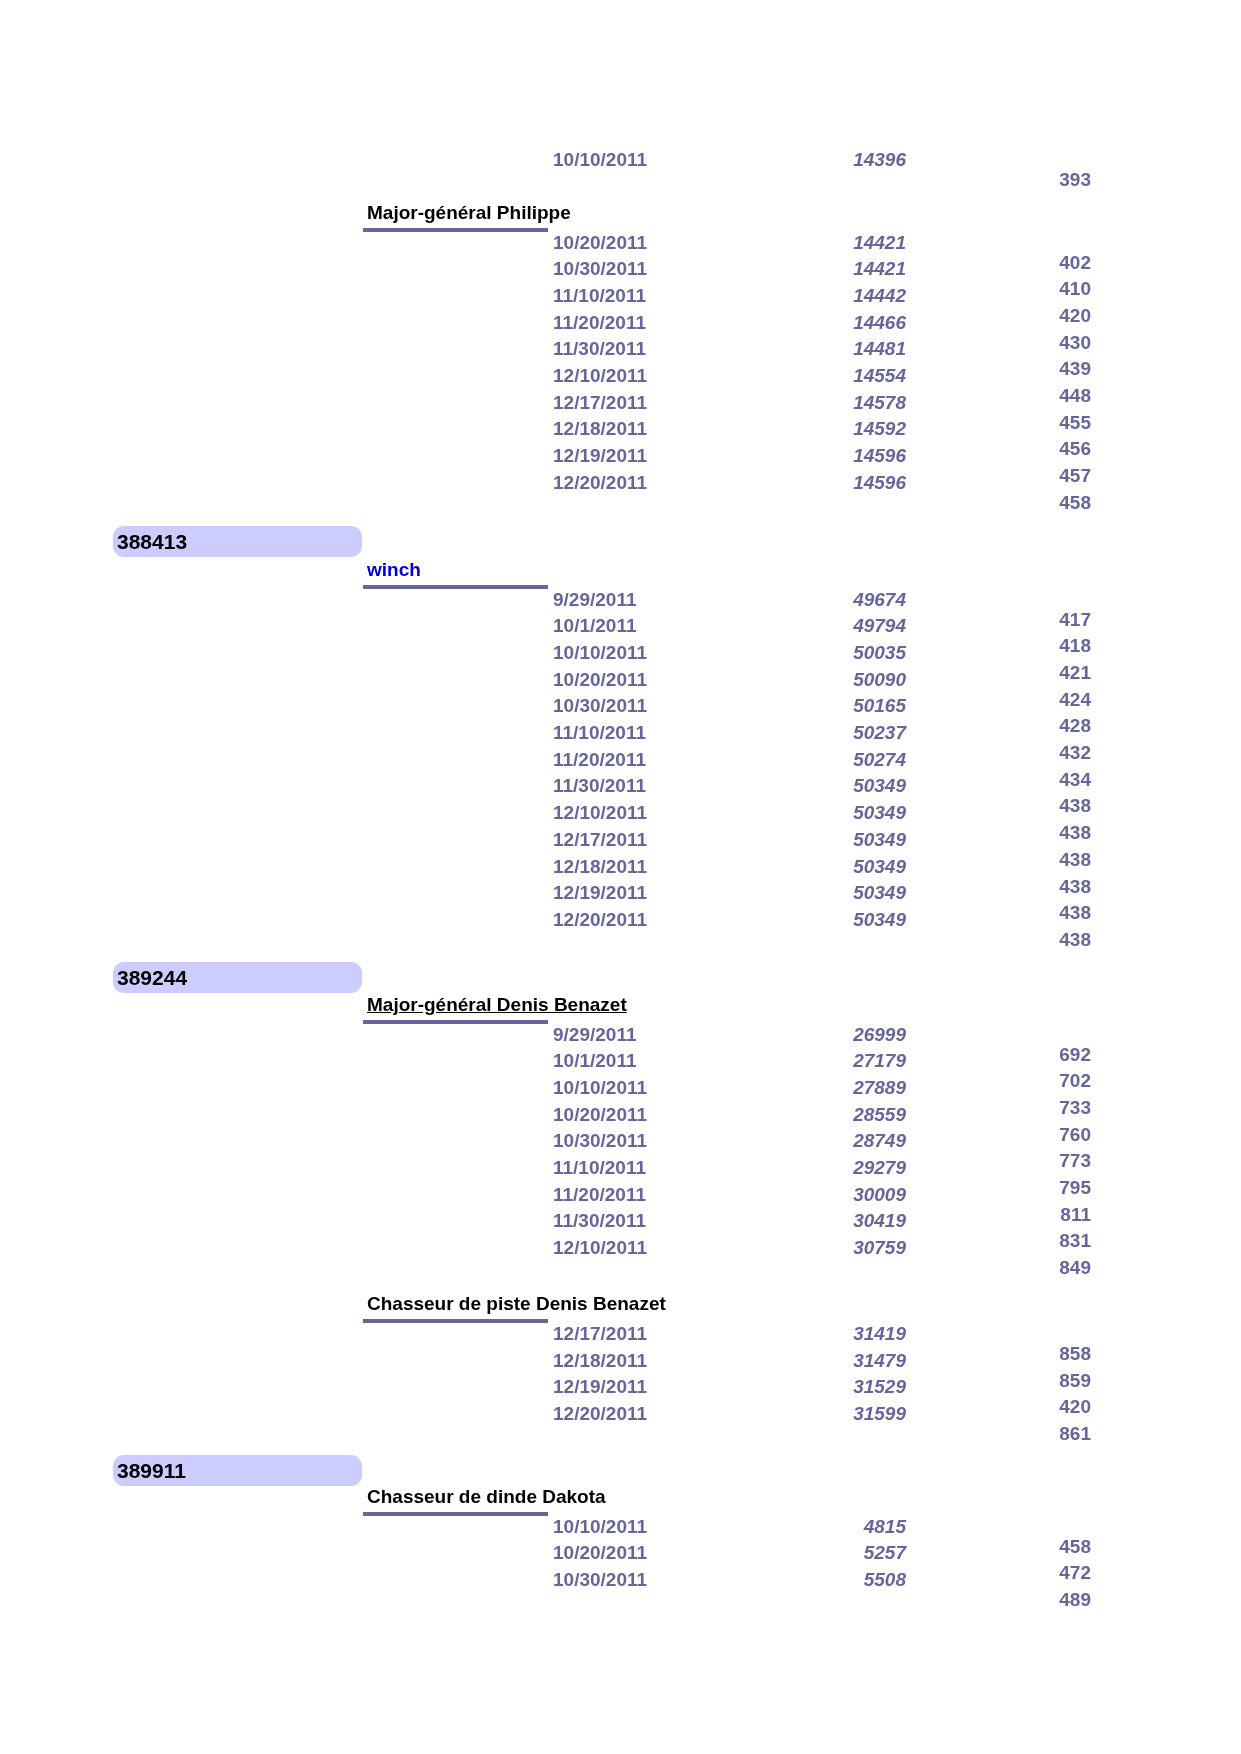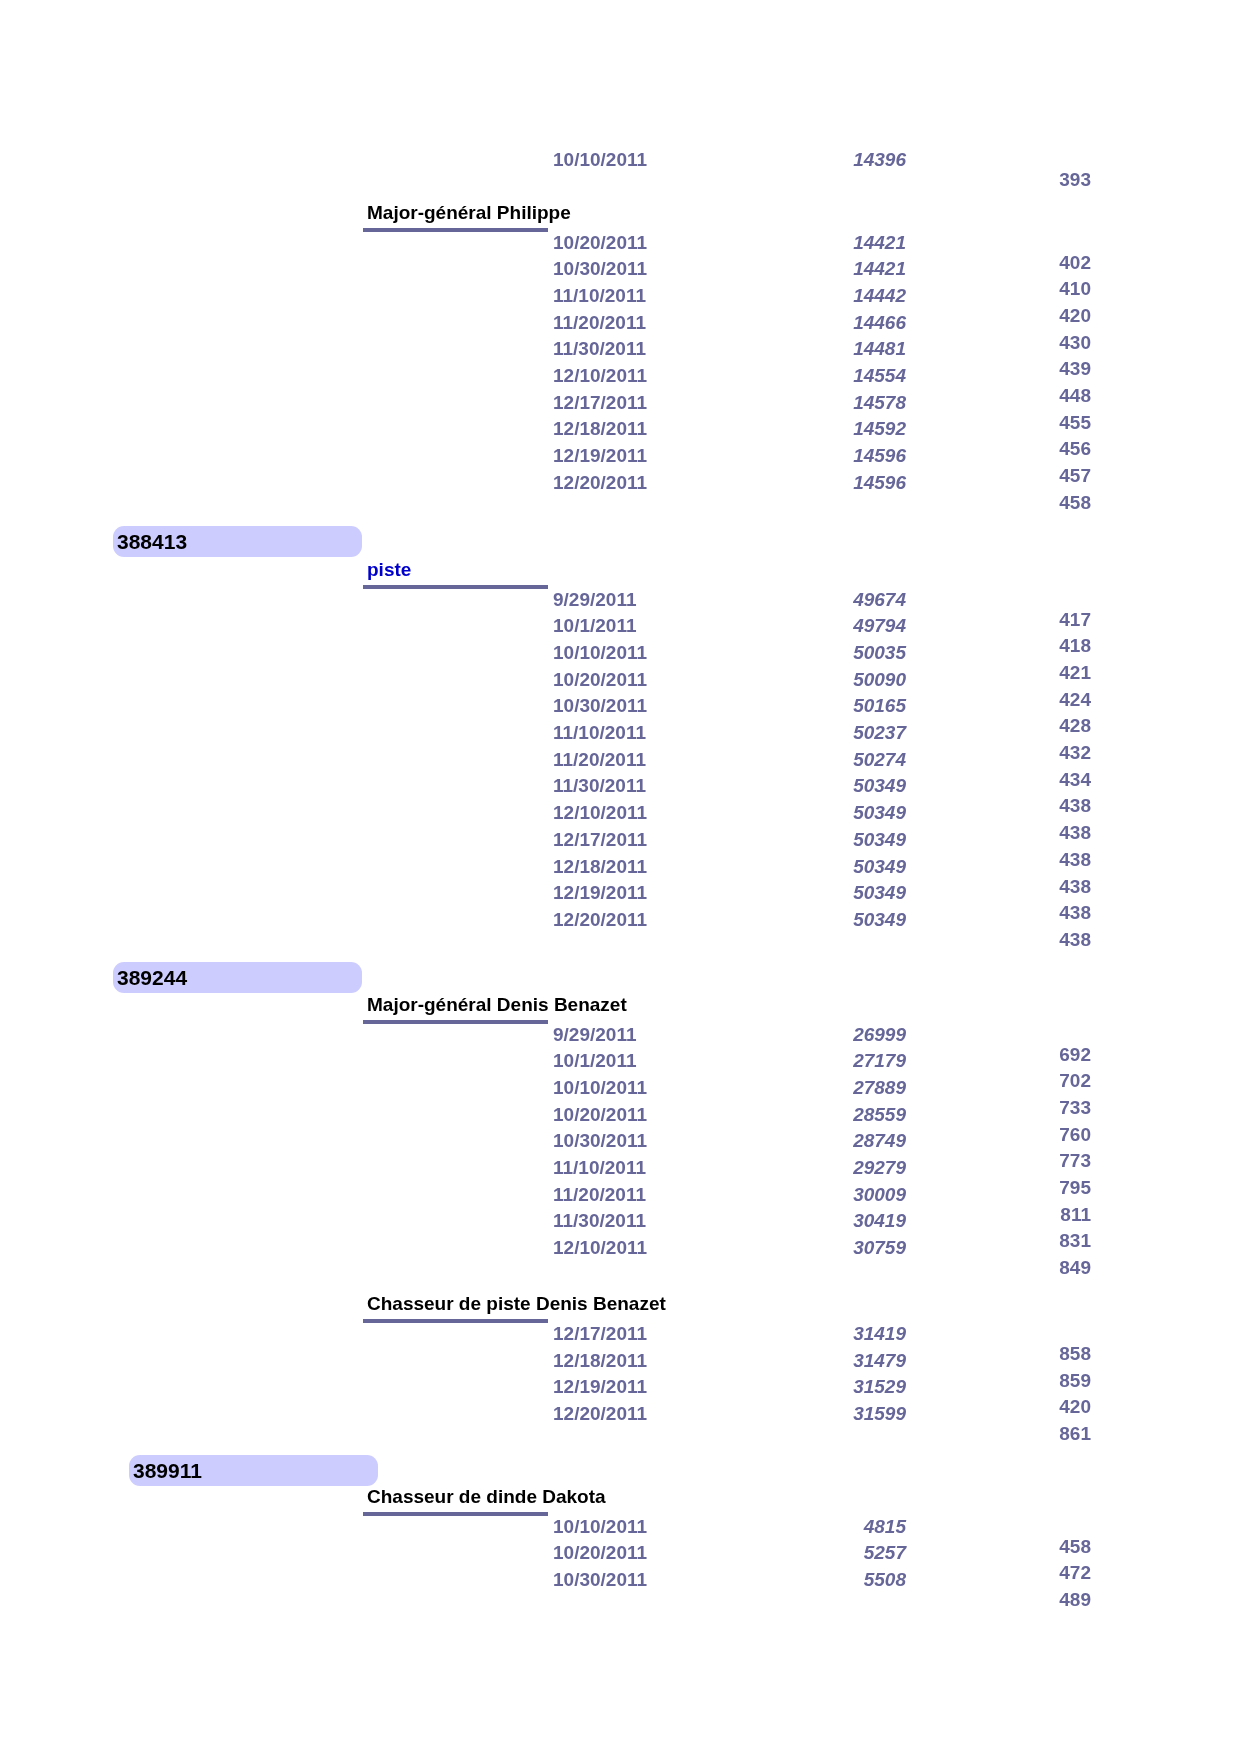--- a/index.html
+++ b/index.html
@@ -73,21 +73,21 @@
       <span class="cell c-val">457</span>
     </div>
     <div class="abs" style="top: 471px; left: 0px;">
       <span class="cell c-date">12/20/2011</span>
       <span class="cell c-odo">14596</span>
       <span class="cell c-val">458</span>
     </div>
     <div class="id-box" style="top: 526px;">
       <span class="id-text">388413</span>
     </div>
-    <span class="name link" style="top: 558px;">piste</span>
+    <span class="name link" style="top: 558px;">winch</span>
     <div class="uline" style="top: 585px;"></div>
     <div class="abs" style="top: 588px; left: 0px;">
       <span class="cell c-date">9/29/2011</span>
       <span class="cell c-odo">49674</span>
       <span class="cell c-val">417</span>
     </div>
     <div class="abs" style="top: 614px; left: 0px;">
       <span class="cell c-date">10/1/2011</span>
       <span class="cell c-odo">49794</span>
       <span class="cell c-val">418</span>
@@ -143,21 +143,21 @@
       <span class="cell c-val">438</span>
     </div>
     <div class="abs" style="top: 908px; left: 0px;">
       <span class="cell c-date">12/20/2011</span>
       <span class="cell c-odo">50349</span>
       <span class="cell c-val">438</span>
     </div>
     <div class="id-box" style="top: 962px;">
       <span class="id-text">389244</span>
     </div>
-    <span class="name" style="top: 993px;">Major-général Denis Benazet</span>
+    <span class="name" style="top: 993px; text-decoration: underline;">Major-général Denis Benazet</span>
     <div class="uline" style="top: 1020px;"></div>
     <div class="abs" style="top: 1023px; left: 0px;">
       <span class="cell c-date">9/29/2011</span>
       <span class="cell c-odo">26999</span>
       <span class="cell c-val">692</span>
     </div>
     <div class="abs" style="top: 1049px; left: 0px;">
       <span class="cell c-date">10/1/2011</span>
       <span class="cell c-odo">27179</span>
       <span class="cell c-val">702</span>
@@ -212,21 +212,21 @@
     <div class="abs" style="top: 1375px; left: 0px;">
       <span class="cell c-date">12/19/2011</span>
       <span class="cell c-odo">31529</span>
       <span class="cell c-val">420</span>
     </div>
     <div class="abs" style="top: 1402px; left: 0px;">
       <span class="cell c-date">12/20/2011</span>
       <span class="cell c-odo">31599</span>
       <span class="cell c-val">861</span>
     </div>
-    <div class="id-box" style="top: 1455px; margin-left: 16px;">
+    <div class="id-box" style="top: 1455px;">
       <span class="id-text">389911</span>
     </div>
     <span class="name" style="top: 1485px;">Chasseur de dinde Dakota</span>
     <div class="uline" style="top: 1512px;"></div>
     <div class="abs" style="top: 1515px; left: 0px;">
       <span class="cell c-date">10/10/2011</span>
       <span class="cell c-odo">4815</span>
       <span class="cell c-val">458</span>
     </div>
     <div class="abs" style="top: 1541px; left: 0px;">

